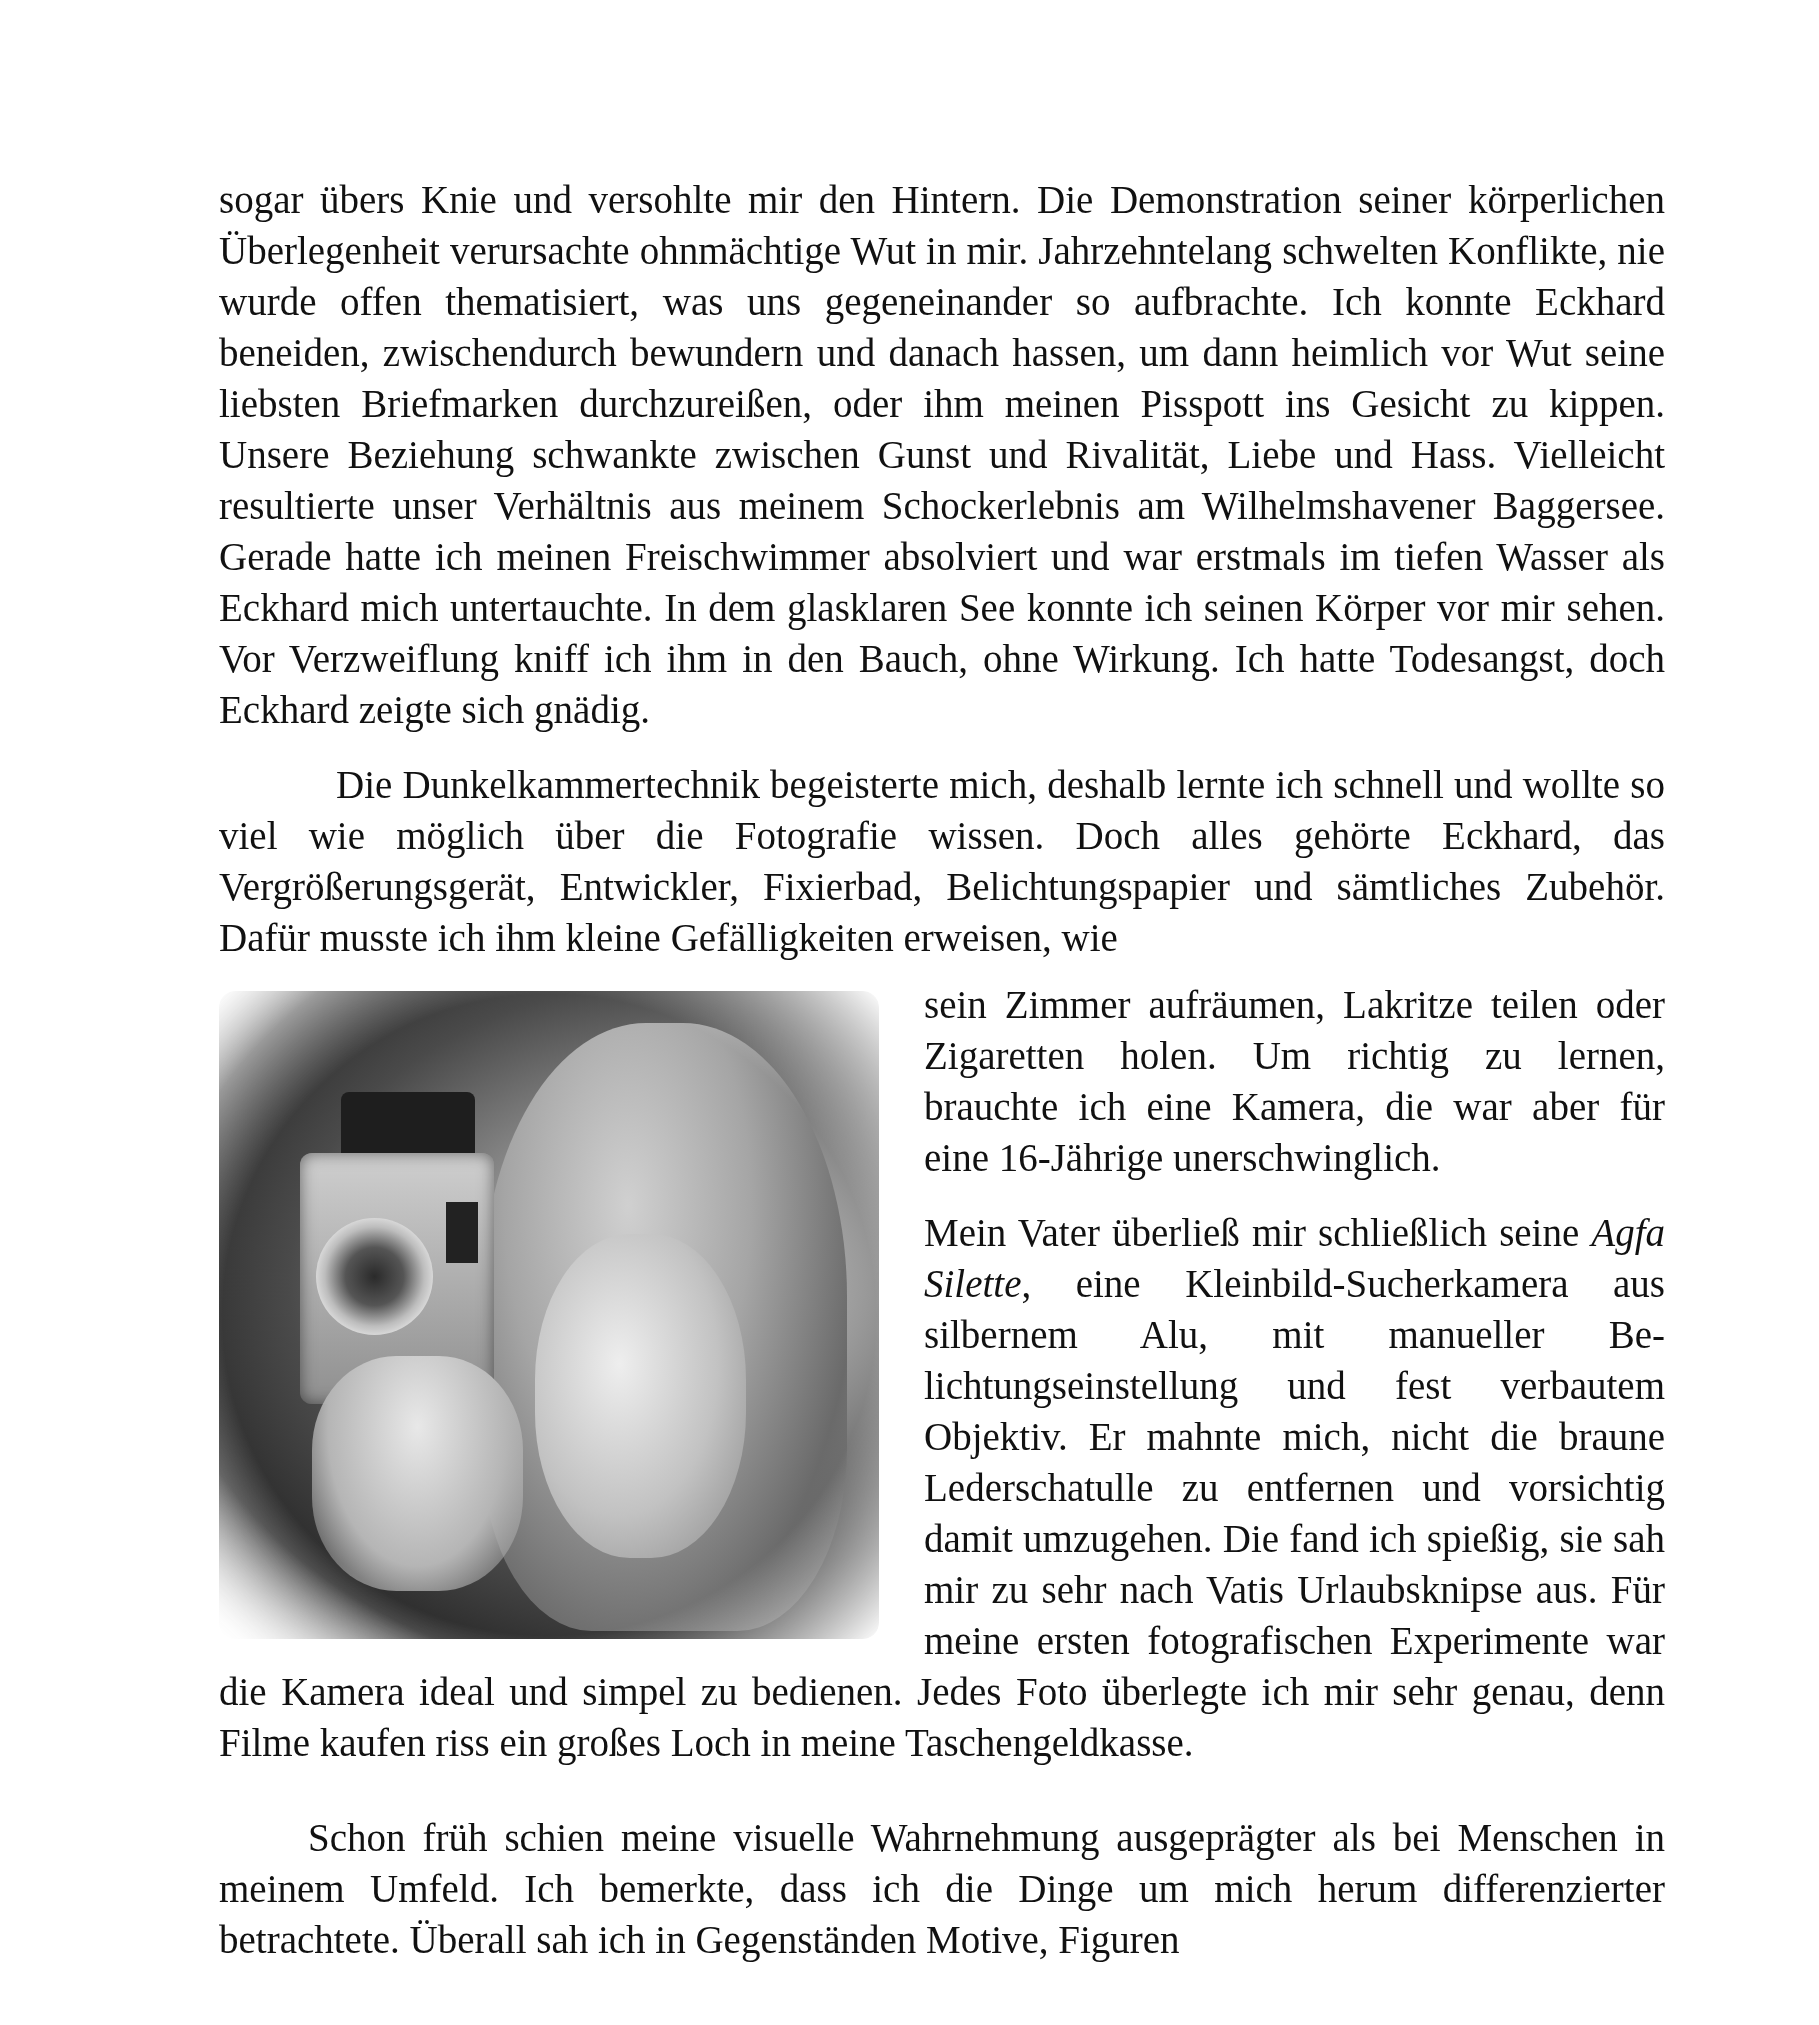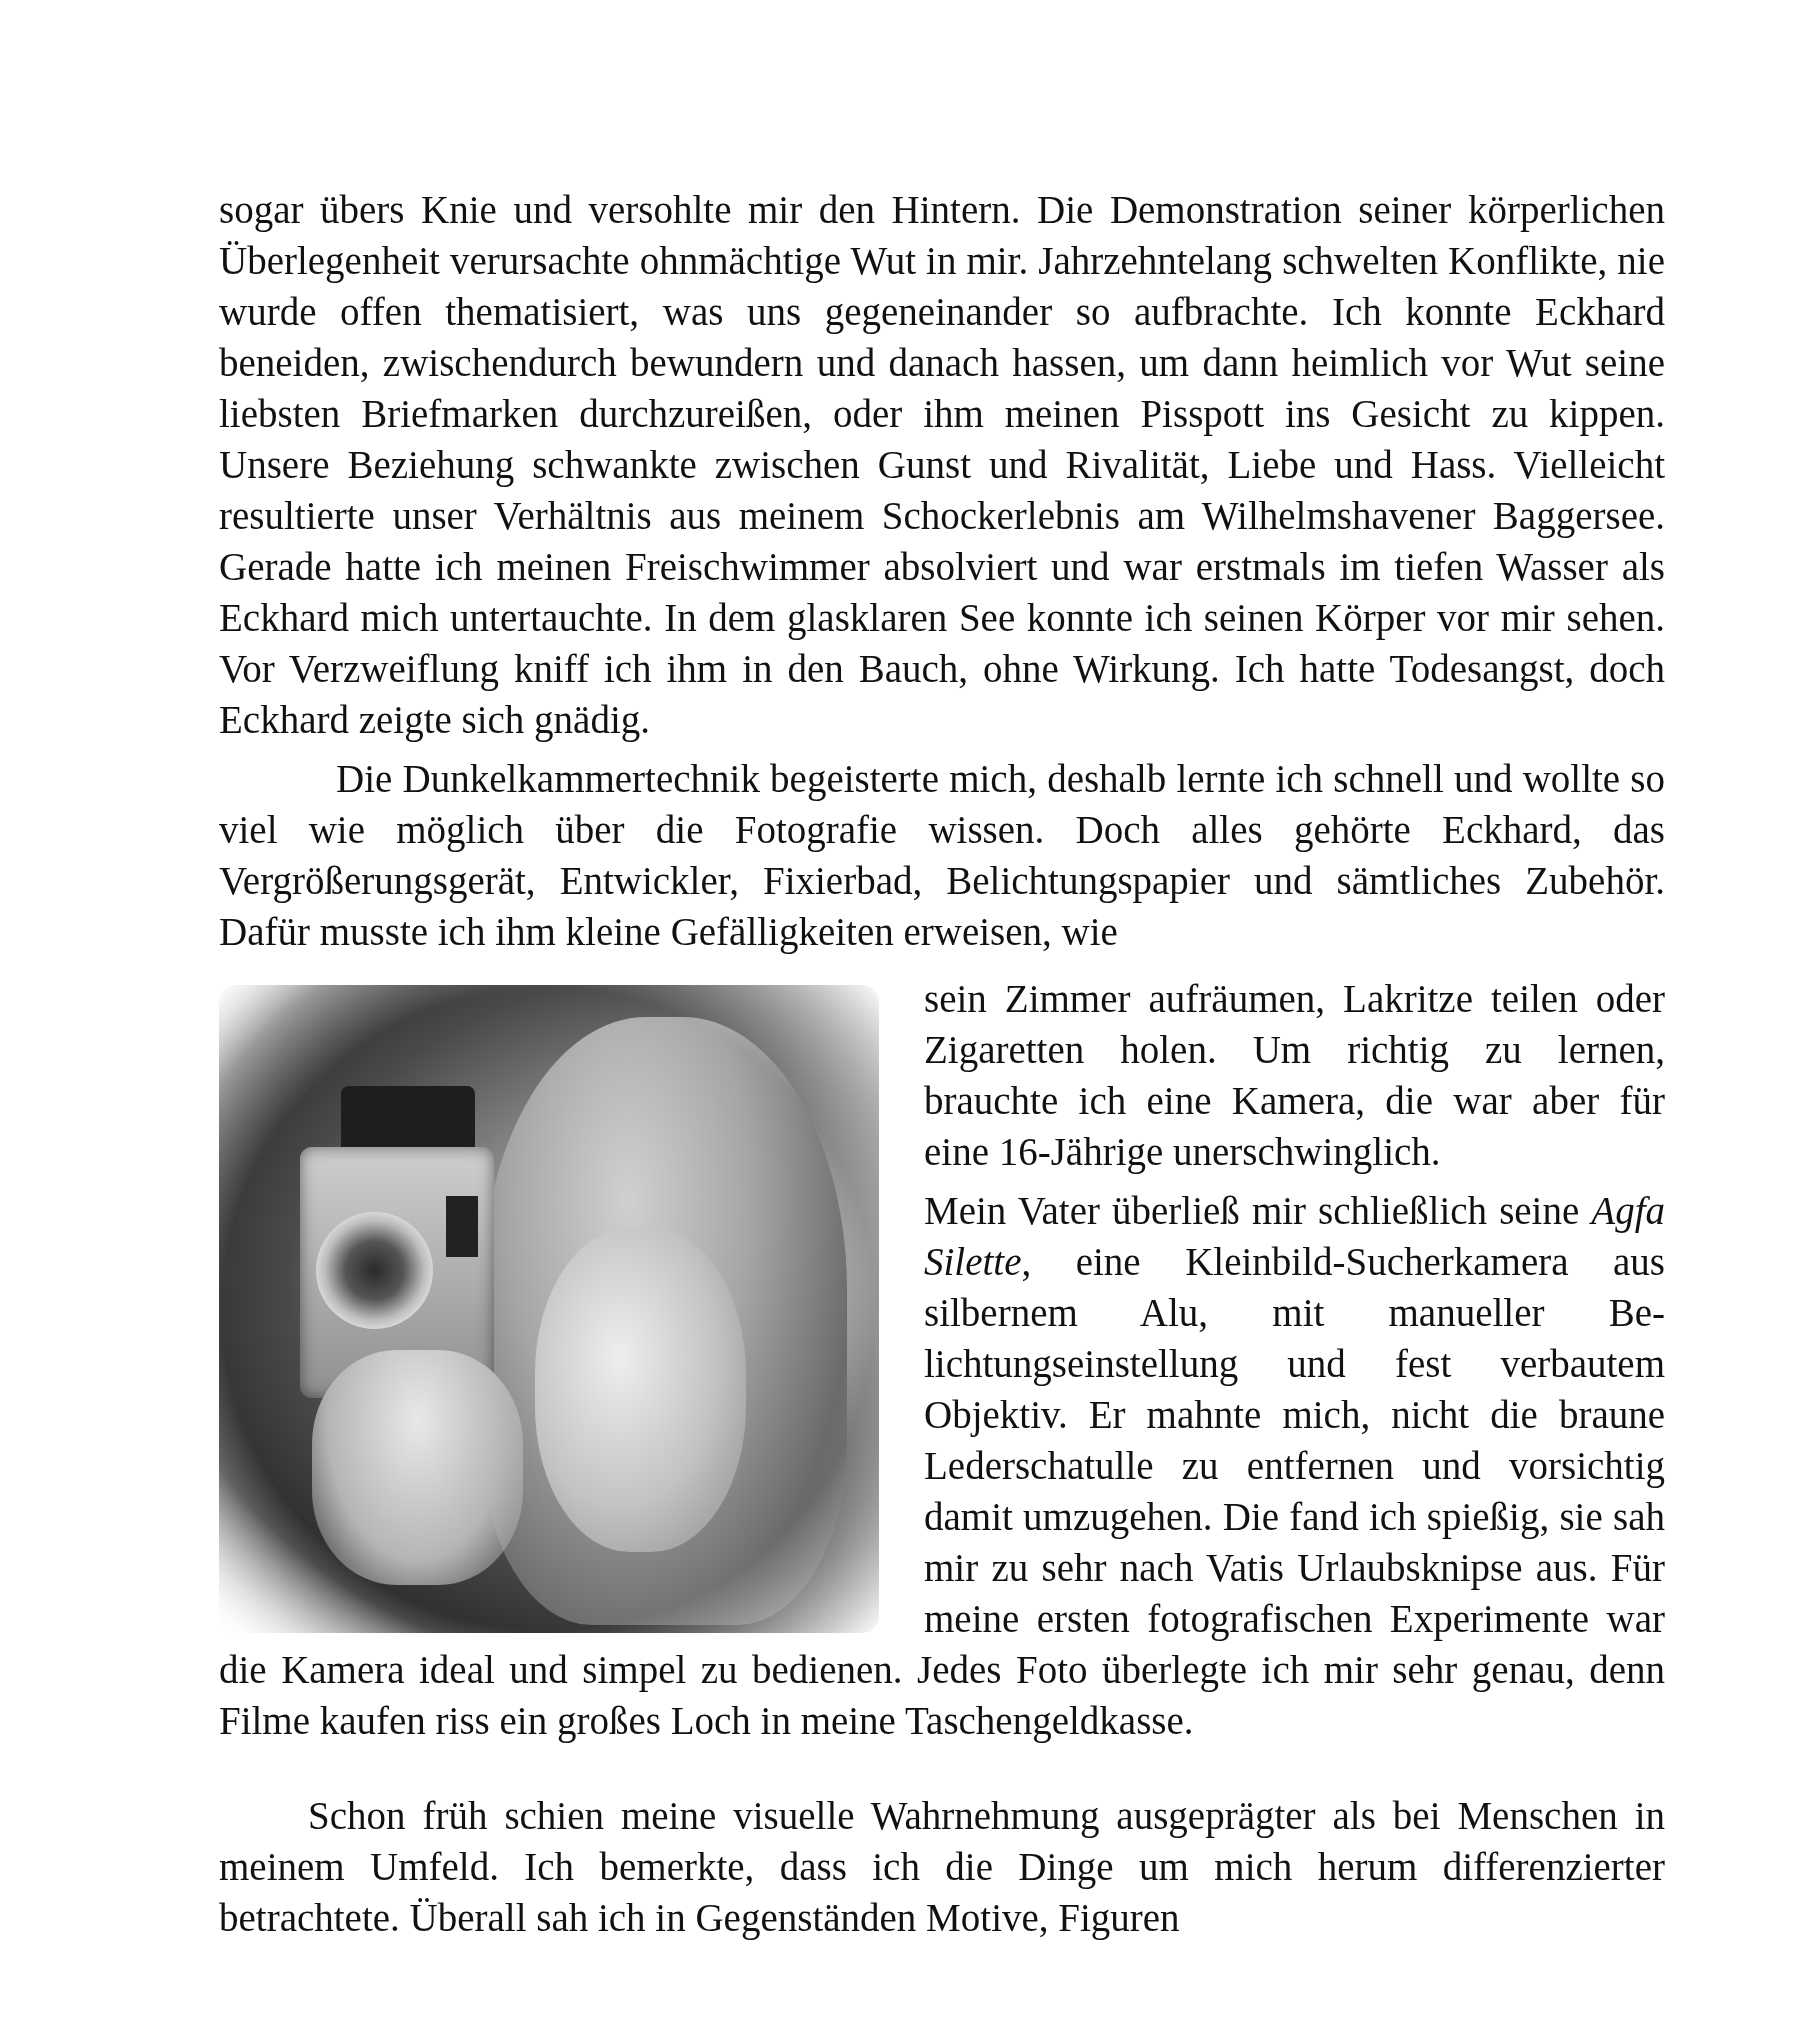--- a/index.html
+++ b/index.html
@@ -11,31 +11,31 @@
     width: 1819px;
     height: 2295px;
     position: relative;
     overflow: hidden;
     font-family: "Liberation Serif", "DejaVu Serif", serif;
     color: #111111;
   }
   .page {
     position: absolute;
     left: 219px;
-    top: 184px;
+    top: 174px;
     width: 1446px;
   }
   .para {
     font-size: 39px;
     line-height: 51px;
     text-align: justify;
     hyphens: manual;
     margin: 0;
   }
-  .para + .para { margin-top: 8px; }
+  .para + .para { margin-top: 24px; }
   .indent { text-indent: 117px; }
   .indent-sm { text-indent: 89px; }
   .figure-wrap {
     float: left;
     width: 660px;
     height: 648px;
     margin: 28px 45px 8px 0;
     position: relative;
   }
   .photo {

